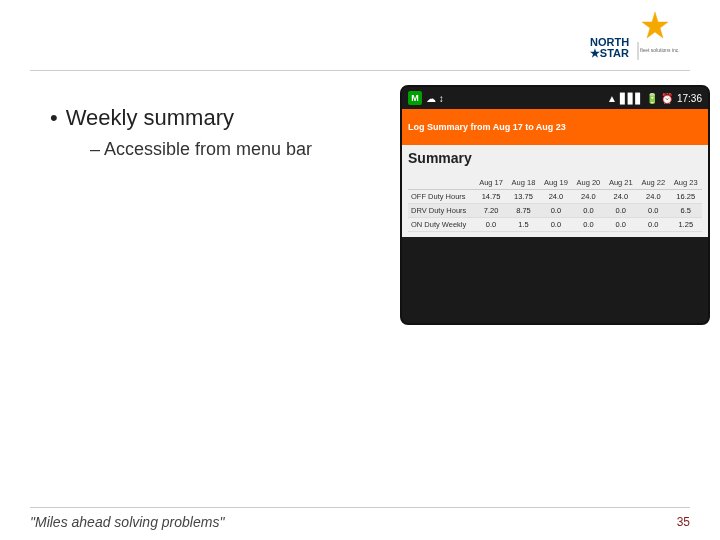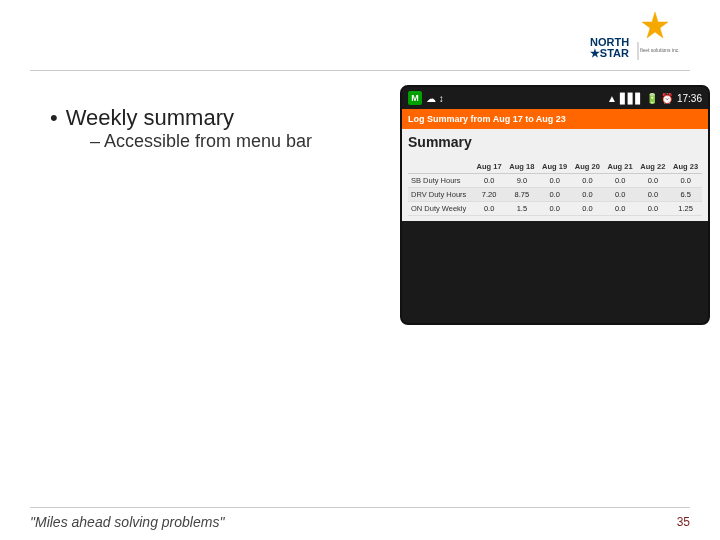--- a/index.html
+++ b/index.html
@@ -60,21 +60,21 @@
       align-items: center;
       gap: 8px;
     }
 
     .bullet-dot {
       font-size: 22px;
       color: #222;
     }
 
     .sub-item {
-      margin-top: 0;
+      margin-top: 8px;
       margin-left: 40px;
       font-size: 18px;
       color: #333;
     }
 
     .sub-item::before {
       content: '– ';
     }
 
     
@@ -111,21 +111,21 @@
     .status-right {
       display: flex;
       align-items: center;
       gap: 3px;
       font-size: 10px;
     }
 
     
     .app-header {
       background: #ff6600;
-      height: 20px;
+      height: 36px;
       display: flex;
       align-items: center;
       padding: 0 6px;
       color: white;
       font-size: 9px;
       font-weight: bold;
     }
 
     
     .app-content {
@@ -145,21 +145,21 @@
     
     .log-table {
       width: 100%;
       border-collapse: collapse;
       font-size: 7.5px;
       font-family: Arial, sans-serif;
     }
 
     .log-table th {
       color: #333;
-      font-weight: bold;
+      font-weight: normal;
       padding: 2px 3px;
       text-align: center;
       border-bottom: 1px solid #ccc;
     }
 
     .log-table th:first-child {
       text-align: left;
     }
 
     .log-table td {
@@ -273,29 +273,29 @@
           <th>Aug 17</th>
           <th>Aug 18</th>
           <th>Aug 19</th>
           <th>Aug 20</th>
           <th>Aug 21</th>
           <th>Aug 22</th>
           <th>Aug 23</th>
         </tr>
       </thead>
       <tbody id="table-body">
-          <tr>
-            <td>SB Duty Hours</td>
-            <td>0.0</td>
-            <td>9.0</td>
-            <td>0.0</td>
-            <td>0.0</td>
-            <td>0.0</td>
-            <td>0.0</td>
-            <td>0.0</td>
+      <tr>
+            <td>OFF Duty Hours</td>
+            <td>14.75</td>
+            <td>13.75</td>
+            <td>24.0</td>
+            <td>24.0</td>
+            <td>24.0</td>
+            <td>24.0</td>
+            <td>16.25</td>
           </tr>
           <tr>
             <td>DRV Duty Hours</td>
             <td>7.20</td>
             <td>8.75</td>
             <td>0.0</td>
             <td>0.0</td>
             <td>0.0</td>
             <td>0.0</td>
             <td>6.5</td>

